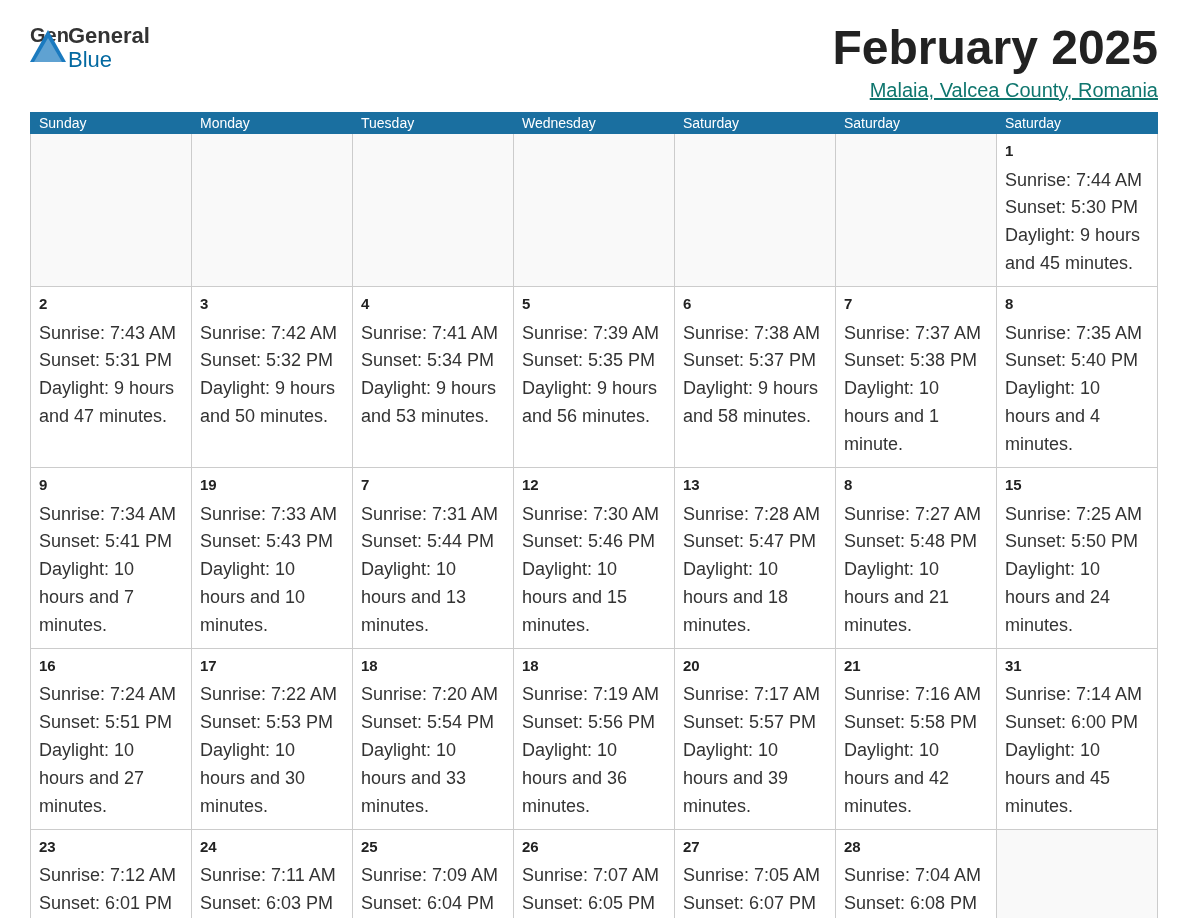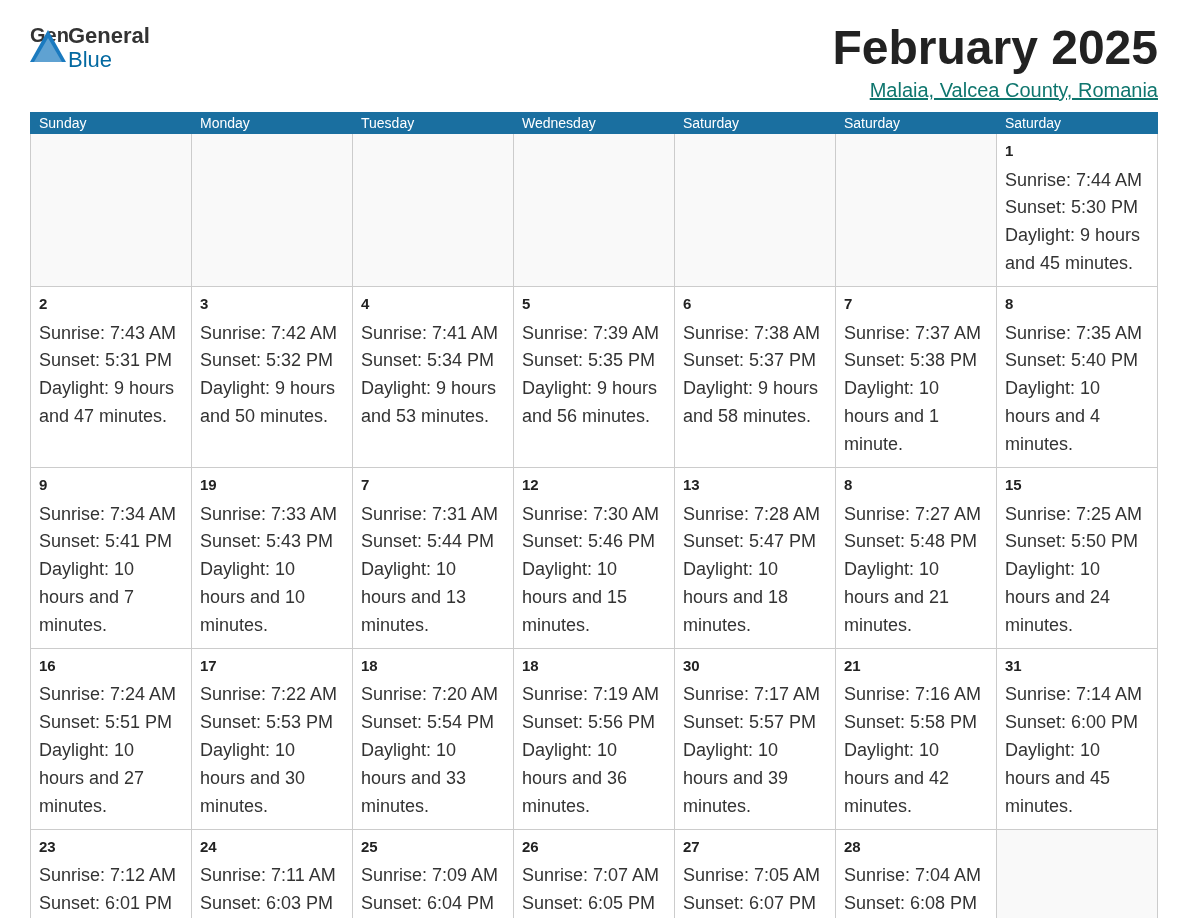--- a/index.html
+++ b/index.html
@@ -210,21 +210,21 @@
         </td>
         <td>
           <span class="day-number">18</span>
           <div class="day-info">Sunrise: 7:20 AM<br>Sunset: 5:54 PM<br>Daylight: 10 hours and 33 minutes.</div>
         </td>
         <td>
           <span class="day-number">18</span>
           <div class="day-info">Sunrise: 7:19 AM<br>Sunset: 5:56 PM<br>Daylight: 10 hours and 36 minutes.</div>
         </td>
         <td>
-          <span class="day-number">30</span>
+          <span class="day-number">20</span>
           <div class="day-info">Sunrise: 7:17 AM<br>Sunset: 5:57 PM<br>Daylight: 10 hours and 39 minutes.</div>
         </td>
         <td>
           <span class="day-number">21</span>
           <div class="day-info">Sunrise: 7:16 AM<br>Sunset: 5:58 PM<br>Daylight: 10 hours and 42 minutes.</div>
         </td>
         <td>
           <span class="day-number">31</span>
           <div class="day-info">Sunrise: 7:14 AM<br>Sunset: 6:00 PM<br>Daylight: 10 hours and 45 minutes.</div>
         </td>

